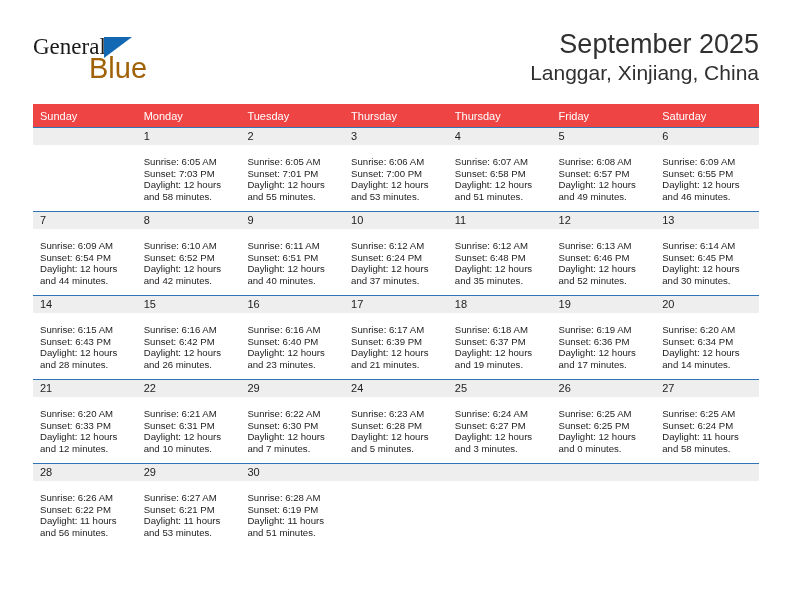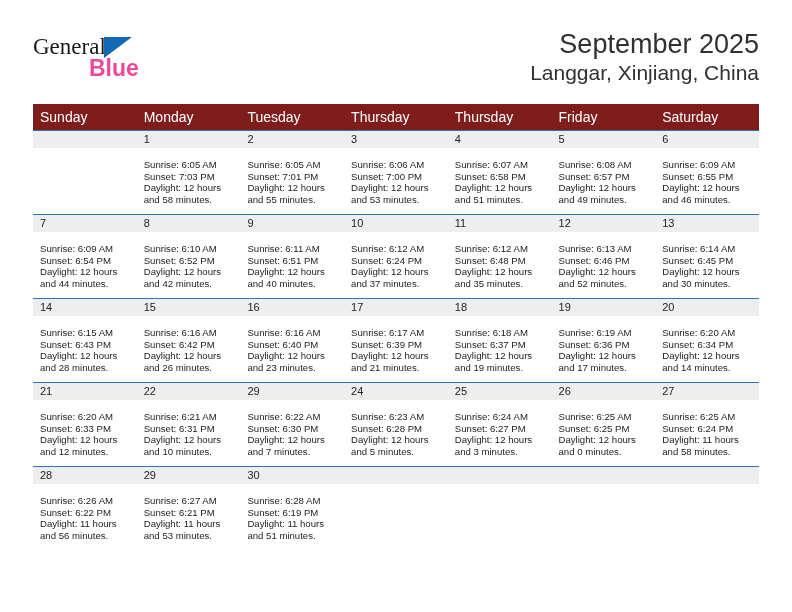--- a/index.html
+++ b/index.html
@@ -52,25 +52,24 @@
     top: 3px;
     width: 0;
     height: 0;
     border-left: 28px solid #1268b3;
     border-bottom: 21px solid transparent;
   }
   .logo-blue {
     position: absolute;
     left: 56px;
     top: 22px;
-    font-size: 23px;
+    font-size: 29px;
     line-height: 25px;
-    color: #ec4899;
+    color: #a16207;
     font-family: "Liberation Sans", sans-serif;
-    font-weight: bold;
   }
 
   .title-block {
     position: absolute;
     right: 0;
     top: 0;
     text-align: right;
   }
   .cal-title {
     font-size: 27px;
@@ -92,23 +91,23 @@
   
   .calendar {
     position: absolute;
     left: 33px;
     top: 104px;
     width: 726px;
     border-collapse: collapse;
     table-layout: fixed;
   }
   .calendar th {
-    background: #7f1d1d;
+    background: #ef4444;
     color: #ffffff;
-    font-size: 14px;
+    font-size: 11px;
     font-weight: normal;
     text-align: left;
     padding: 5px 0 5px 7px;
     height: 13px;
     border: none;
   }
   .calendar td {
     vertical-align: top;
     padding: 0;
     border: none;

